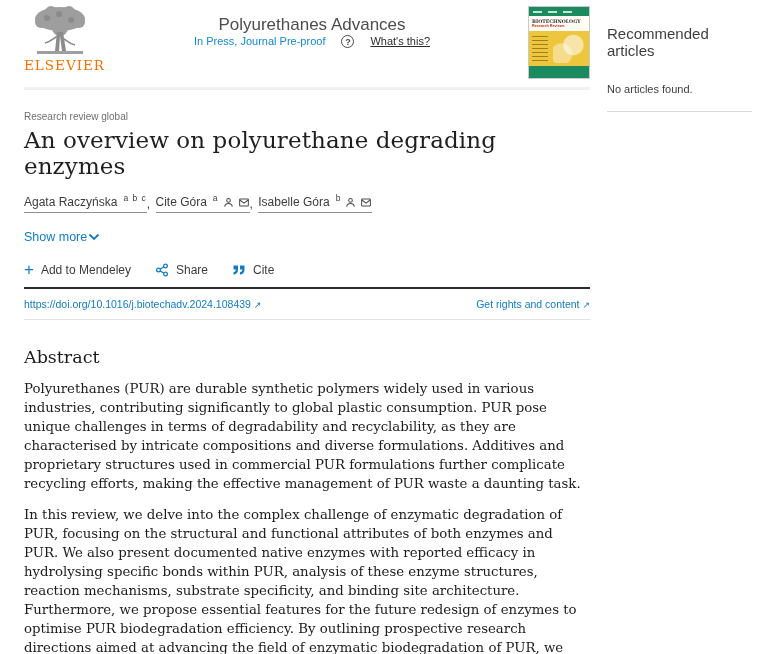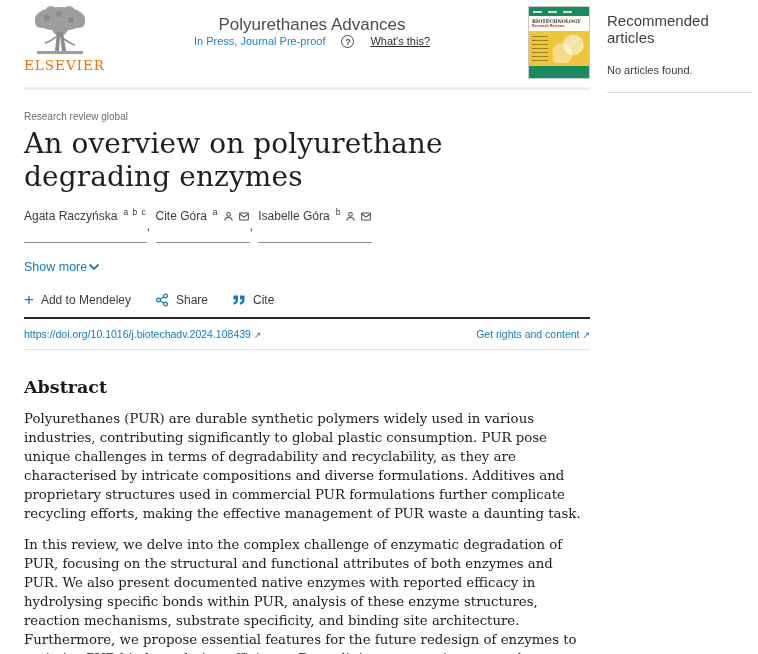--- a/index.html
+++ b/index.html
@@ -1,19 +1,19 @@
 <!DOCTYPE html>
 <html><head>
 <meta charset="utf-8">
 <style>
   * { margin:0; padding:0; box-sizing:border-box; }
   html,body { width:758px; height:654px; background:#ffffff; overflow:hidden;
               font-family:"Liberation Sans", sans-serif; }
   .main  { position:absolute; left:24px; top:0; width:566px; }
-  .aside { position:absolute; left:607px; top:12px; width:145px; }
+  .aside { position:absolute; left:607px; top:25px; width:145px; }
 
   
   .header { display:flex; align-items:flex-start; padding-top:6px; height:83px; }
   .logo-block { width:72px; text-align:center; cursor:pointer; }
   .logo-tree { display:block; margin:0 auto; }
   .logo-word { font-family:"DejaVu Serif", serif; font-size:13.5px; letter-spacing:1px;
                color:#ee7203; margin-top:1px; }
   .journal-info { flex:1; text-align:center; padding-top:9px; }
   .journal-name { font-size:17px; color:#4d4d4d; cursor:pointer; }
   .avail { font-size:10.5px; font-weight:bold; color:#3a3a3a; margin-top:7px; }
@@ -44,52 +44,52 @@
         background:
           radial-gradient(circle at 60% 40%, rgba(255,255,255,.55) 0 35%, transparent 40%),
           radial-gradient(circle at 25% 70%, rgba(255,255,255,.4) 0 30%, transparent 35%);
         }
   .cover-bottom { height:12px; background:#1b8a5f; }
 
   .header-divider { height:3px; background:#f0f0f0; margin-top:4px; }
 
   
   .type-label { margin-top:21px; font-size:10px; color:#6f6f6f; }
-  h1.title { font-family:"DejaVu Serif", serif; font-weight:normal; font-size:28px;
+  h1.title { font-family:"DejaVu Serif", serif; font-weight:normal; font-size:23px;
              color:#1f1f1f; margin-top:5px; letter-spacing:.1px; }
   .authors { margin-top:16px; font-size:12px; color:#3c3c3c; list-style:none;
              display:flex; flex-wrap:wrap; align-items:flex-end; }
   .authors li { display:inline-flex; align-items:center; }
   .authors li:not(:last-child)::after { content:", "; white-space:pre; margin-right:2px; }
-  .author-link { display:inline-flex; align-items:center; gap:4px; padding-bottom:19px;
+  .author-link { display:inline-flex; align-items:center; gap:4px; padding-bottom:3px;
                  border-bottom:1px solid #8f8f8f; cursor:pointer; }
   .author-sup { font-size:8.5px; color:#3c3c3c; position:relative; top:-4px;
                 letter-spacing:1px; margin-left:2px; }
   .show-more { margin-top:17px; display:flex; align-items:center; gap:1px;
                color:#157abc; font-size:12.5px; cursor:pointer; width:max-content; }
 
   .toolbar { margin-top:19px; display:flex; align-items:center; gap:24px;
              font-size:12px; color:#3c3c3c; }
   .tool { display:inline-flex; align-items:center; gap:7px; cursor:pointer; }
   .plus-icon { color:#157abc; font-size:17px; font-weight:400; line-height:10px; }
 
   .dark-divider  { height:1.5px; background:#2a2a2a; margin-top:10px; }
   .doi-row { display:flex; justify-content:space-between; margin-top:9px; font-size:10.5px; }
   .doi-row a { color:#157abc; text-decoration:none; cursor:pointer; }
   .ext { font-size:9px; }
   .light-divider { height:1px; background:#e2e2e2; margin-top:9px; }
 
-  h2.abs-head { font-family:"DejaVu Serif", serif; font-weight:bold; font-size:17.5px;
+  h2.abs-head { font-family:"DejaVu Serif", serif; font-weight:normal; font-size:17.5px;
                 color:#1a1a1a; margin-top:27px; }
   .abs-p { font-family:"DejaVu Serif", serif; font-size:13.3px; line-height:19px;
            color:#1c1c1c; margin-top:12px; }
 
   
   .aside-title { font-size:15px; color:#3f3f3f; }
-  .aside-empty { font-size:11px; color:#3d3d3d; margin-top:18px; }
+  .aside-empty { font-size:11px; color:#3d3d3d; margin-top:24px; }
   .aside-divider { height:1px; background:#d9d9d9; margin-top:16px; }
 </style>
 </head>
 <body>
 
 <div class="main">
 
   <div class="header">
     <div class="logo-block">
       <svg class="logo-tree" width="58" height="50" viewBox="0 0 58 50">

